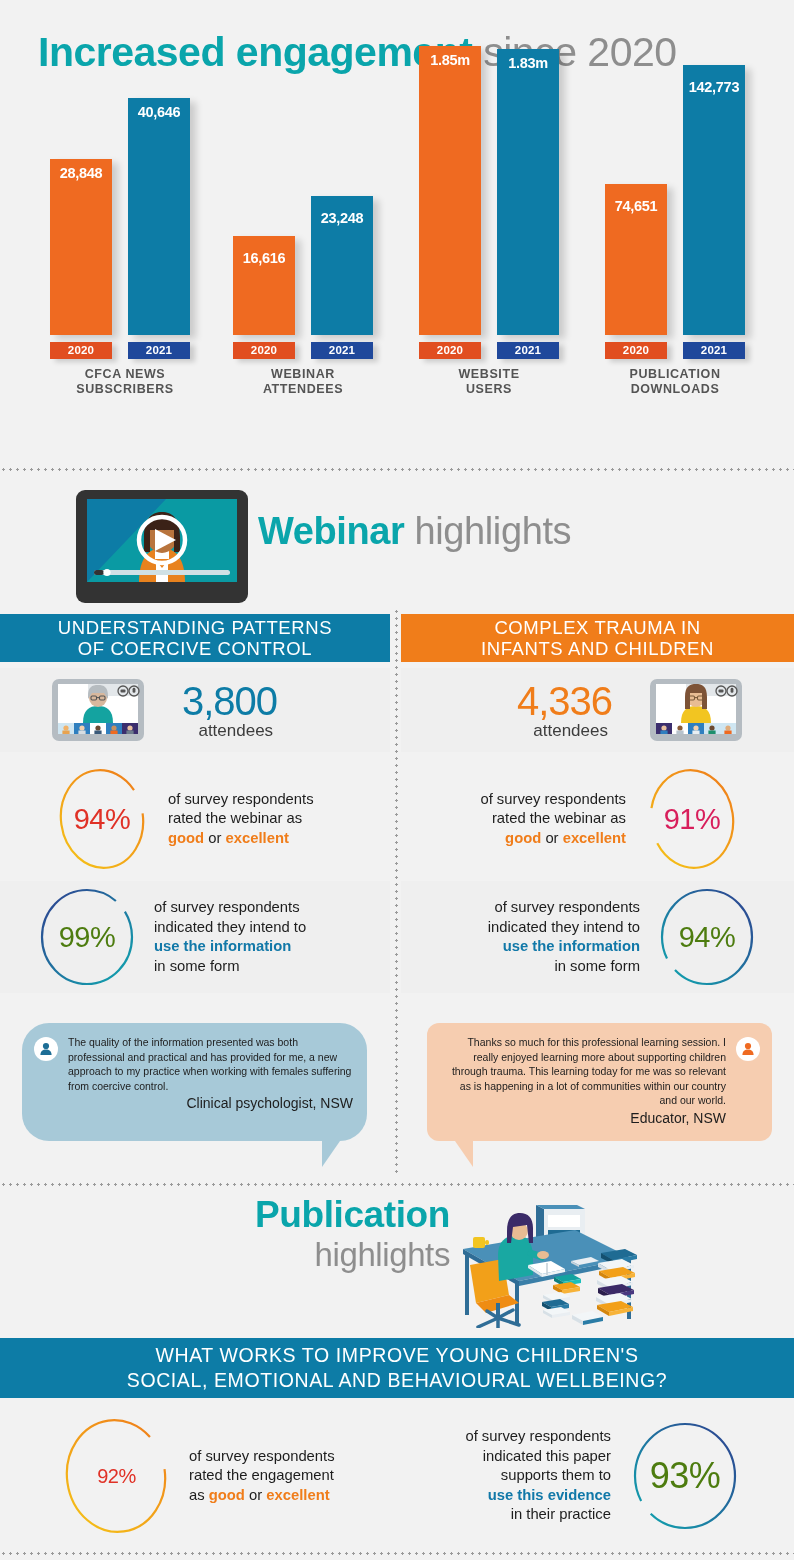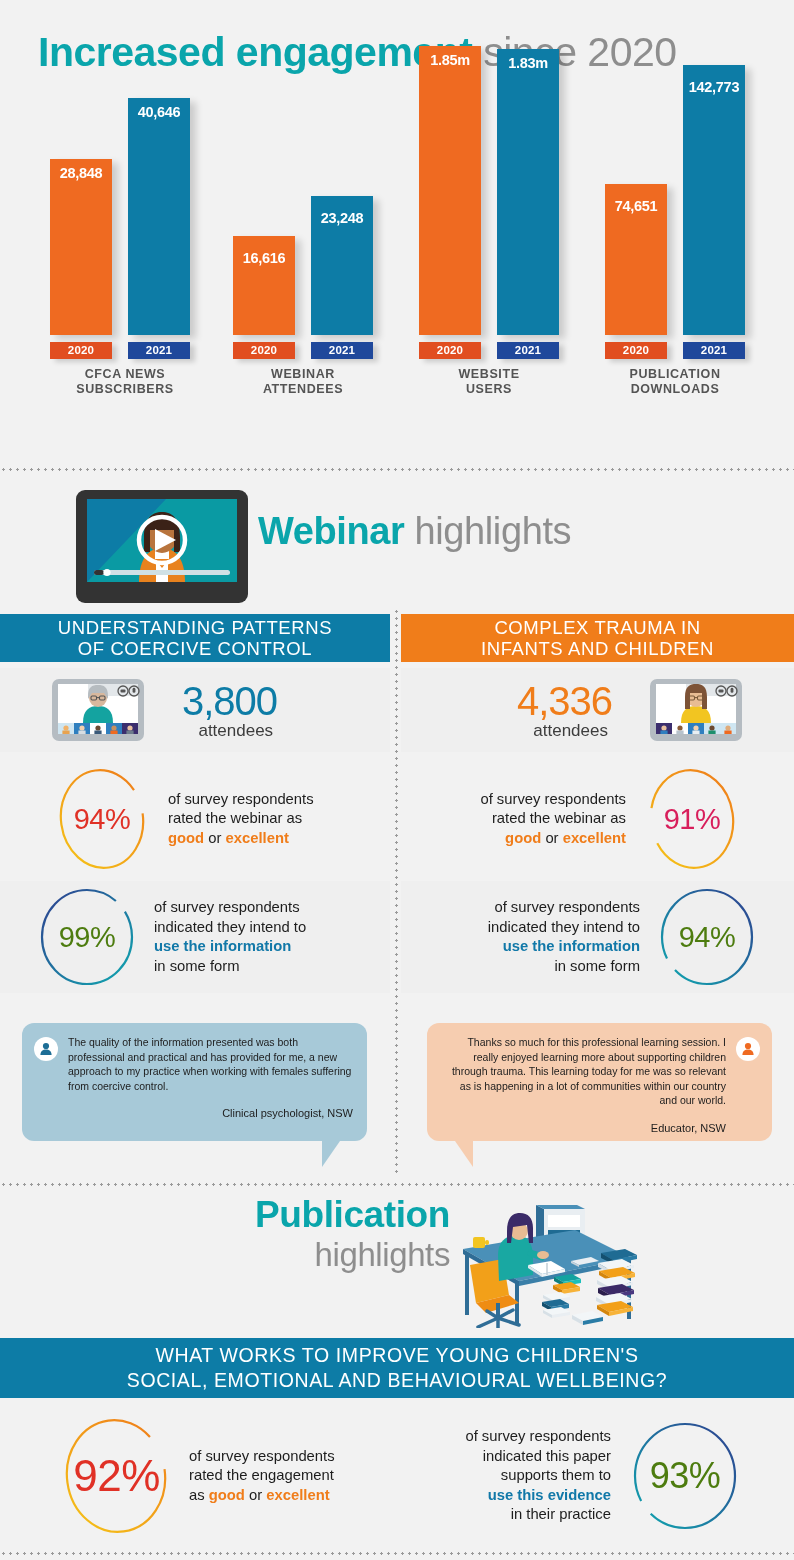--- a/index.html
+++ b/index.html
@@ -99,24 +99,24 @@
   }
   .pct.red { color: #e03126; }
   .pct.pink { color: #d81e5b; }
   .pct.purple { color: #4d7c0f; }
   .stat-txt { font-size: 14.8px; line-height: 19.5px; color: #1d1d1d; }
   .stat-txt b.or { color: #f07d1a; }
   .stat-txt b.bl { color: #1178a8; }
 
   
   .bubble { position: absolute; border-radius: 12px; padding: 12px 14px 14px 14px; }
-  .bubble.left { background: #a7c9d8; }
+  .bubble.left { background: #a7c9d8; border-radius: 27px; }
   .bubble.right { background: #f6cdb0; }
   .bubble .qtxt { font-size: 10.5px; line-height: 14.5px; color: #1d1d1d; }
-  .bubble .qattr { font-size: 11px; line-height: 15px; color: #1d1d1d; text-align: right; margin-top: 13px; }
+  .bubble .qattr { font-size: 14px; line-height: 15px; color: #1d1d1d; text-align: right; margin-top: 3px; }
   .avatar {
     position: absolute; width: 24px; height: 24px; border-radius: 50%;
     background: #ffffff; display: flex; align-items: center; justify-content: center;
   }
   .tail { position: absolute; width: 0; height: 0; }
 
   
   .sec-pub { position: relative; width: 794px; background: #f2f2f2; }
   .pub-title { position: absolute; left: 180px; top: 1px; text-align: right; width: 270px; }
   .pub-title .pt1 { display:block; font-size: 37px; font-weight: bold; color: #0aa5ab; line-height: 42px; letter-spacing:-0.4px;}
@@ -580,21 +580,21 @@
       <div class="ring" style="width:105px;height:118px;">
         <svg width="105" height="118" viewBox="0 0 105 118" style="position:absolute;inset:0;">
           <defs>
             <linearGradient id="gradWarm3" x1="0" y1="1" x2="1" y2="0">
               <stop offset="0%" stop-color="#f5c518"></stop>
                 <stop offset="100%" stop-color="#ef7a1a"></stop>
             </linearGradient>
           </defs>
           <ellipse cx="52" cy="59" rx="49" ry="56" fill="none" stroke="url(#gradWarm3)" stroke-width="2.2" stroke-dasharray="312 40" stroke-dashoffset="18" transform="rotate(-8 52 59)"></ellipse>
         </svg>
-        <div class="pct red" style="font-size:44px;">92%</div>
+        <div class="pct red" style="font-size:20px;">92%</div>
       </div>
       <div class="stat-txt" style="margin-left:20px;">
         <span>of survey respondents</span><br>
         <span>rated the engagement</span><br>
         <span>as </span><b class="or">good</b><span> or </span><b class="or">excellent</b>
       </div>
     </div>
 
     <div style="position:absolute; left:397px; top:212px; width:397px; height:142px; display:flex; align-items:center; justify-content:flex-end; padding-right:55px;">
       <div class="stat-txt" style="margin-right:20px; text-align:right;">

